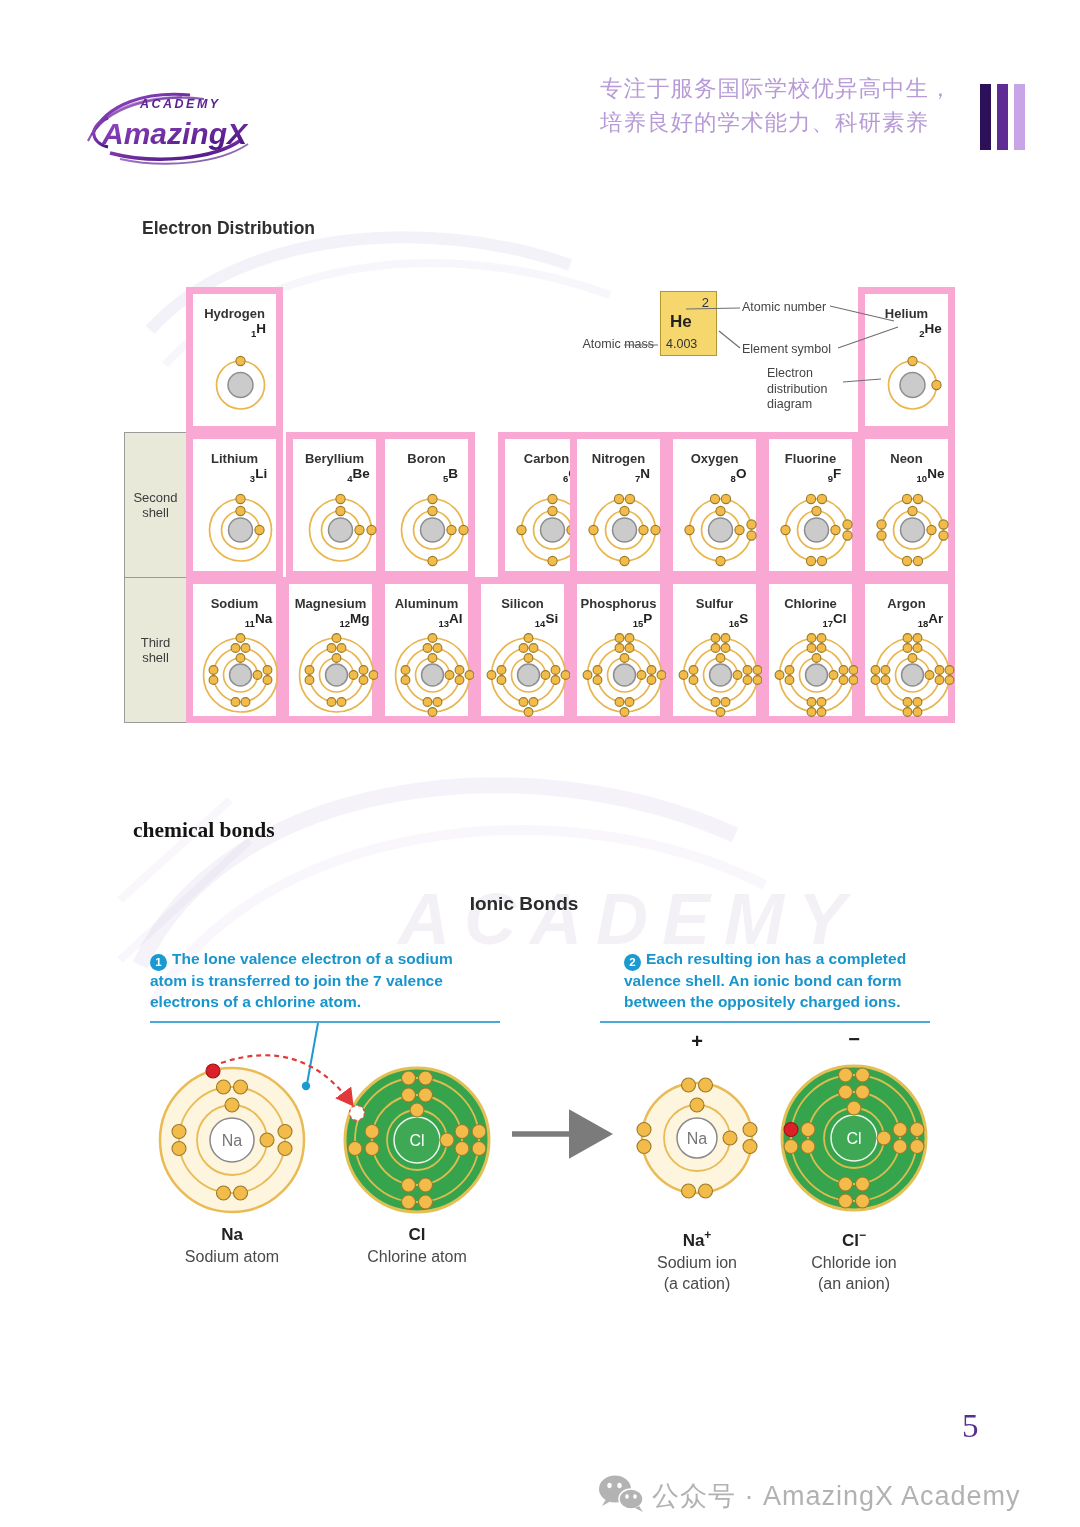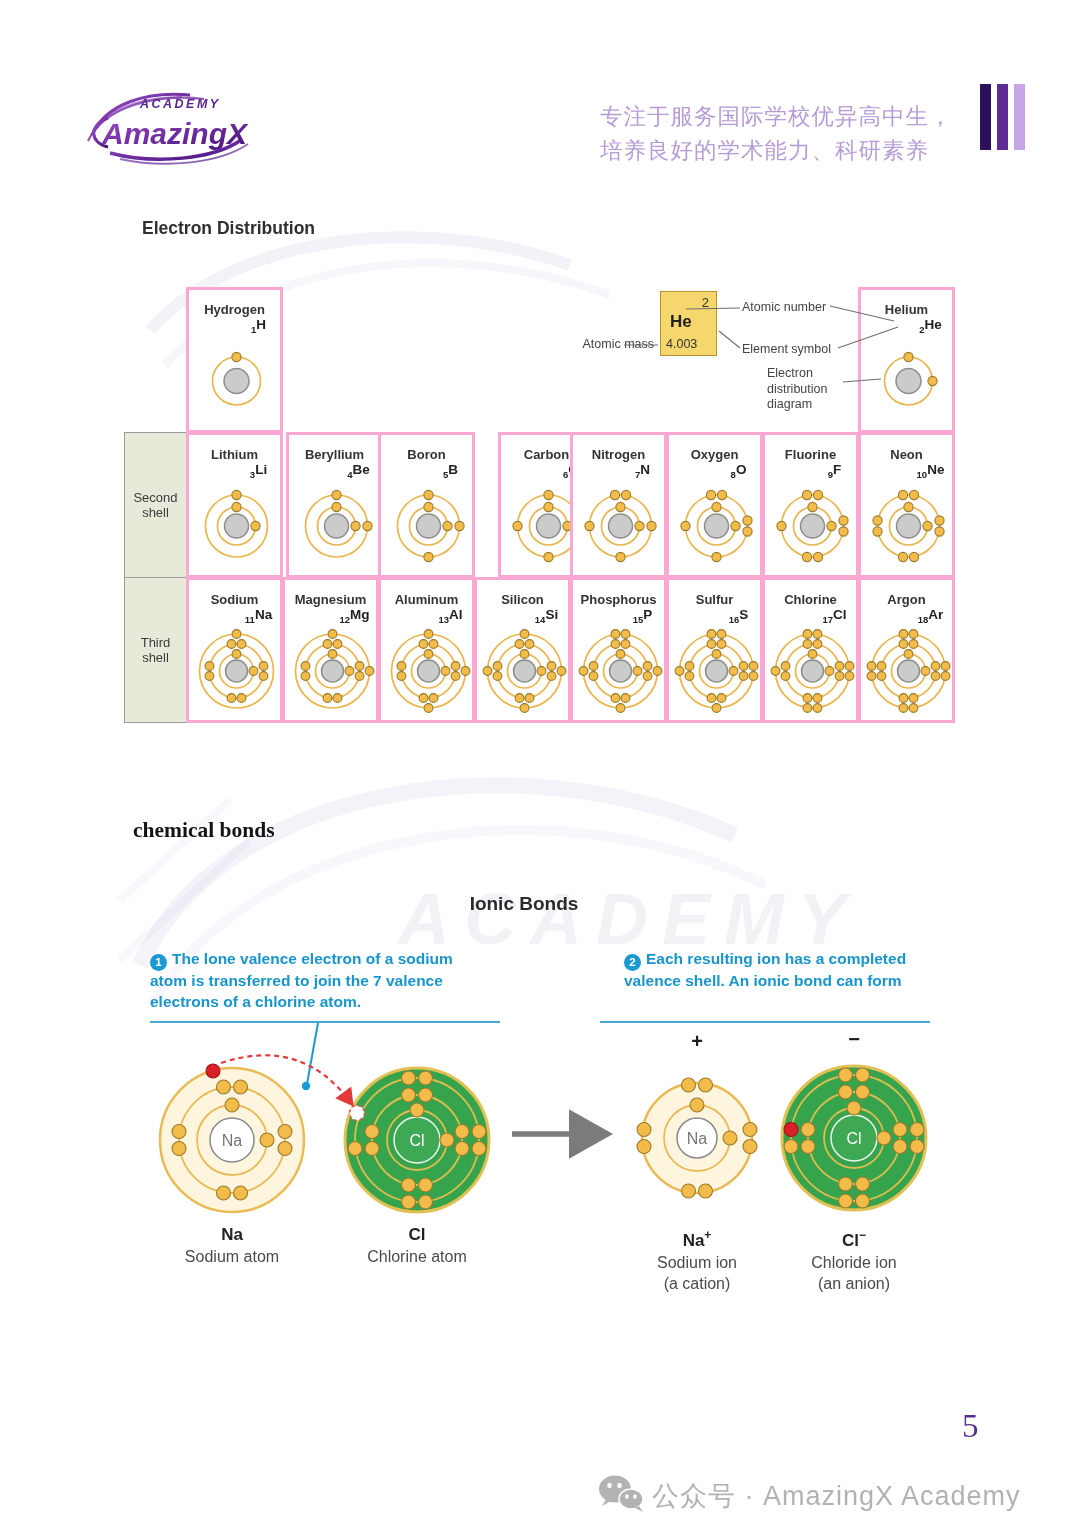--- a/index.html
+++ b/index.html
@@ -1,30 +1,30 @@
 <!DOCTYPE html>
 <html><head>
 <meta charset="utf-8">
 <style>
   html,body{margin:0;padding:0;background:#fff;}
   #page{position:relative;width:1080px;height:1527px;background:#ffffff;overflow:hidden;
         font-family:"Liberation Sans", sans-serif;}
   #page *{box-sizing:border-box;}
   .abs{position:absolute;}
   
-  #tagline{left:600px;top:100px;font-size:22.5px;line-height:33.5px;color:#b79bd6;letter-spacing:1px;}
+  #tagline{left:600px;top:72px;font-size:22.5px;line-height:33.5px;color:#b79bd6;letter-spacing:1px;}
   #hdr-bars{left:980px;top:84px;display:flex;gap:6px;}
   #hdr-bars span{display:block;width:11px;height:66px;}
   
   #ed-title{left:142px;top:218px;font-size:17.5px;font-weight:bold;color:#2f2f2f;}
   #ed-table{left:124px;top:287px;width:832px;height:437px;}
   .row-label{position:absolute;left:0;width:63px;height:146px;background:#e9e9da;
              border:1px solid #9a9a9a;display:flex;align-items:center;justify-content:center;
              text-align:center;font-size:13px;color:#3c3c3c;padding:0 6px;}
-  .el-cell{position:absolute;width:97px;height:146px;background:#ffffff;border:3px solid #f9a8d4;
+  .el-cell{position:absolute;width:97px;height:146px;background:#ffffff;border:7px solid #f9a8d4;
            padding-top:12px;text-align:center;}
   .el-name{font-size:13px;color:#333;font-weight:600;line-height:15px;}
   .el-sym{font-size:13.5px;font-weight:700;color:#222;line-height:16px;padding-left:48px;}
   .el-sym sub{font-size:9.5px;font-weight:600;}
   .el-atom{position:absolute;left:0;top:46px;}
   
   .lg-label{position:absolute;font-size:12.5px;color:#444;line-height:15.5px;}
   #he-box{left:660px;top:291px;width:57px;height:65px;background:#f5d76e;border:1.5px solid #b5962e;}
   #he-num{position:absolute;right:7px;top:3px;font-size:13px;color:#333;}
   #he-sym{position:absolute;left:9px;top:20px;font-size:17px;font-weight:bold;color:#222;}
@@ -467,20 +467,21 @@
   <div class="abs" id="ib-heading">Ionic Bonds</div>
 
   <div class="step" style="left:150px;">
     <div><span class="badge">1</span><span>The lone valence electron of a sodium</span></div>
     <div>atom is transferred to join the 7 valence</div>
     <div>electrons of a chlorine atom.</div>
   </div>
   <div class="step" style="left:612px;margin-left:12px;">
     <div><span class="badge">2</span><span>Each resulting ion has a completed</span></div>
     <div>valence shell. An ionic bond can form</div>
+    <div>between the oppositely charged ions.</div>
   </div>
   <div class="step-underline" style="left:150px;width:350px;"></div>
   <div class="step-underline" style="left:600px;width:330px;"></div>
 
   <div class="charge" style="left:677px;top:1030px;">+</div>
   <div class="charge" style="left:834px;top:1028px;">−</div>
 
   <svg class="abs" id="bond-svg" style="left:0;top:1010px;" width="1080" height="300" viewBox="0 0 1080 300">
     <defs>
       <marker id="ah-red" markerWidth="9" markerHeight="9" refX="6" refY="4.5" orient="auto">

